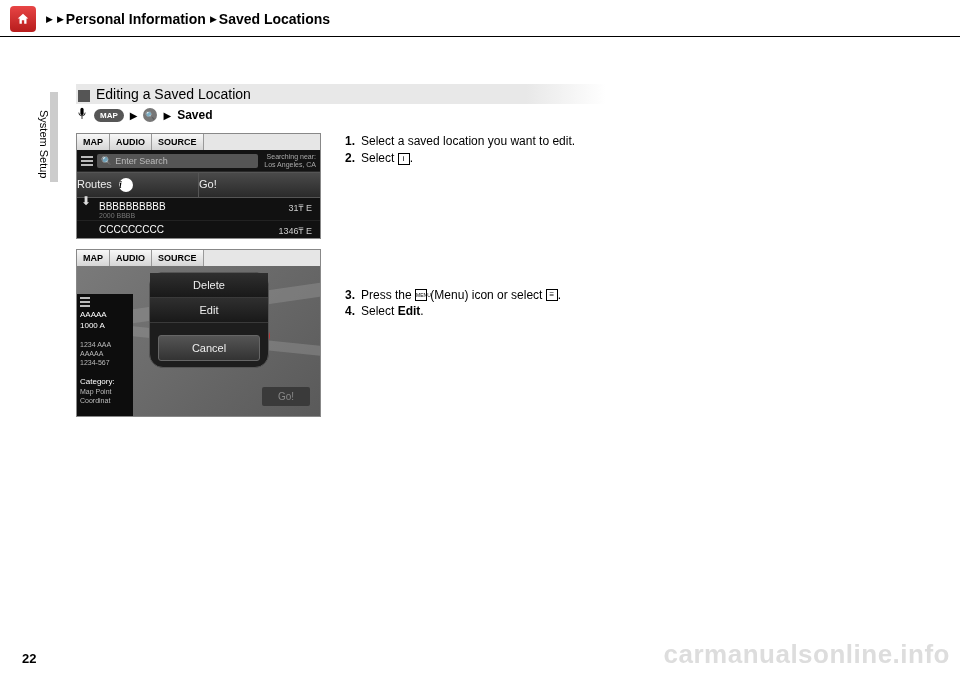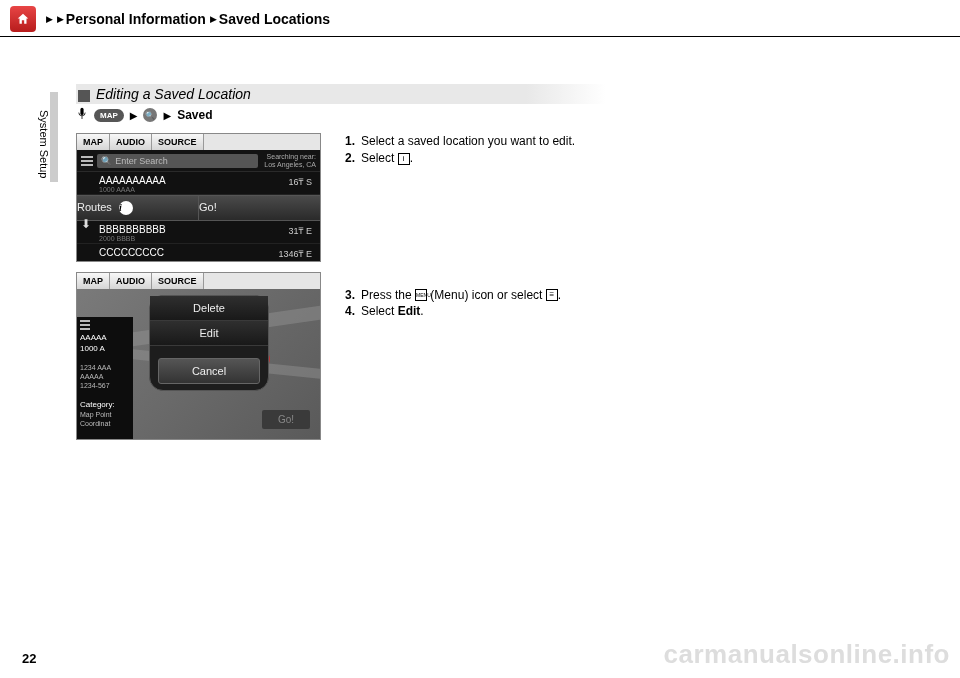--- a/index.html
+++ b/index.html
@@ -53,21 +53,20 @@
     left: 76px;
     top: 84px;
     right: 80px;
   }
   .section-header {
     display: flex;
     align-items: flex-end;
     background: linear-gradient(to right, #e8e8e8 0%, #e8e8e8 85%, #fff 100%);
     padding: 2px 0;
     width: 530px;
-    font-style: italic;
   }
   .sq { width: 12px; height: 12px; background: #555; margin: 0 6px 0 2px; }
   .section-title { font-size: 14px; color: #000; }
   .trail {
     display: flex;
     align-items: center;
     margin-top: 3px;
     gap: 6px;
   }
   .voice-icon { width: 12px; height: 16px; }
@@ -312,24 +311,20 @@
             <div class="search-box">
               <span>🔍</span>
               <span>Enter Search</span>
             </div>
             <div class="near">
               <span>Searching near:</span><br>
               <span>Los Angeles, CA</span>
             </div>
           </div>
           <div class="arrow-down" style="top:auto; bottom:30px;">⬇</div>
-          <div class="list-row">
-            <div><span>AAAAAAAAAA</span><span class="sub">1000 AAAA</span></div>
-            <div class="dist">16₸  S</div>
-          </div>
           <div class="action-row">
             <div>
               <span>Routes</span>
               <span class="info-i">i</span>
             </div>
             <div>Go!</div>
           </div>
           <div class="list-row">
             <div><span>BBBBBBBBBB</span><span class="sub">2000 BBBB</span></div>
             <div class="dist">31₸  E</div>

